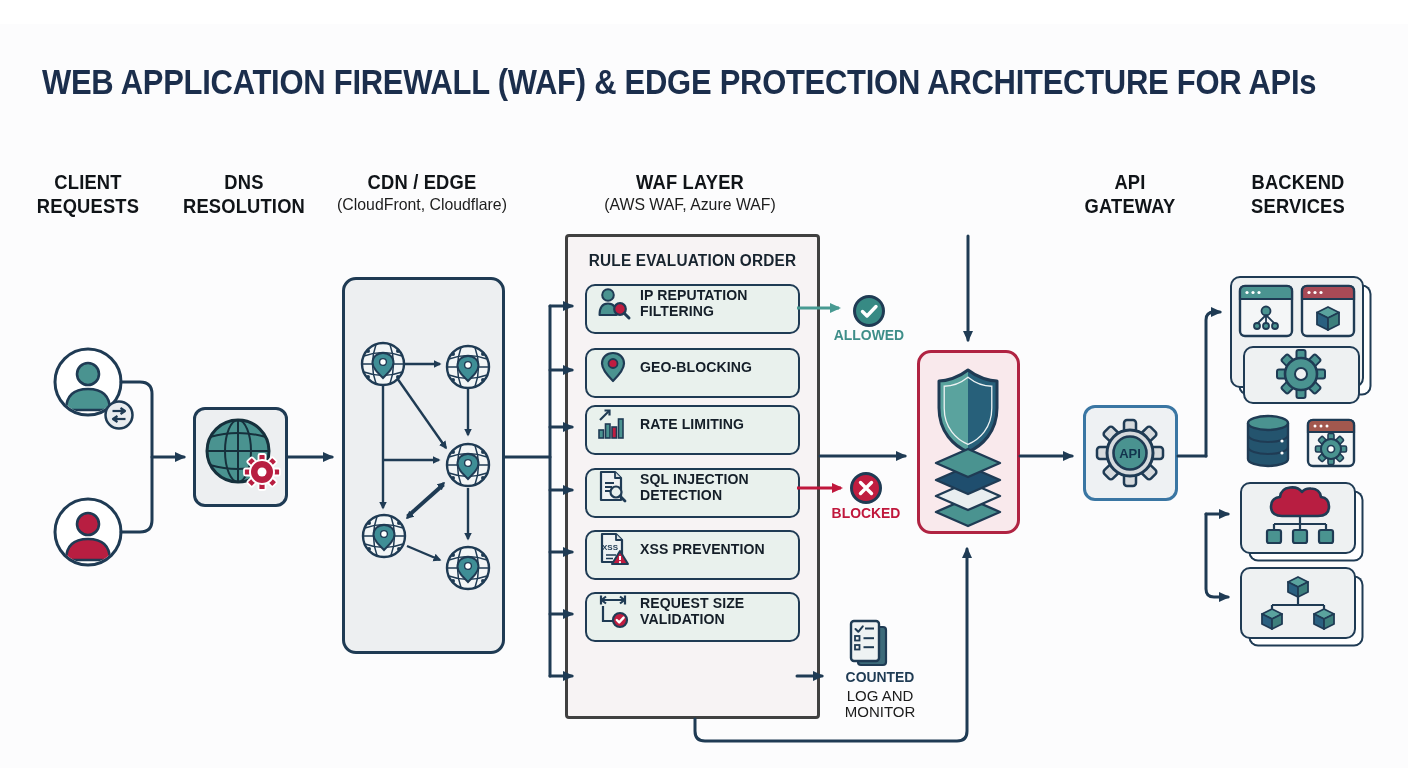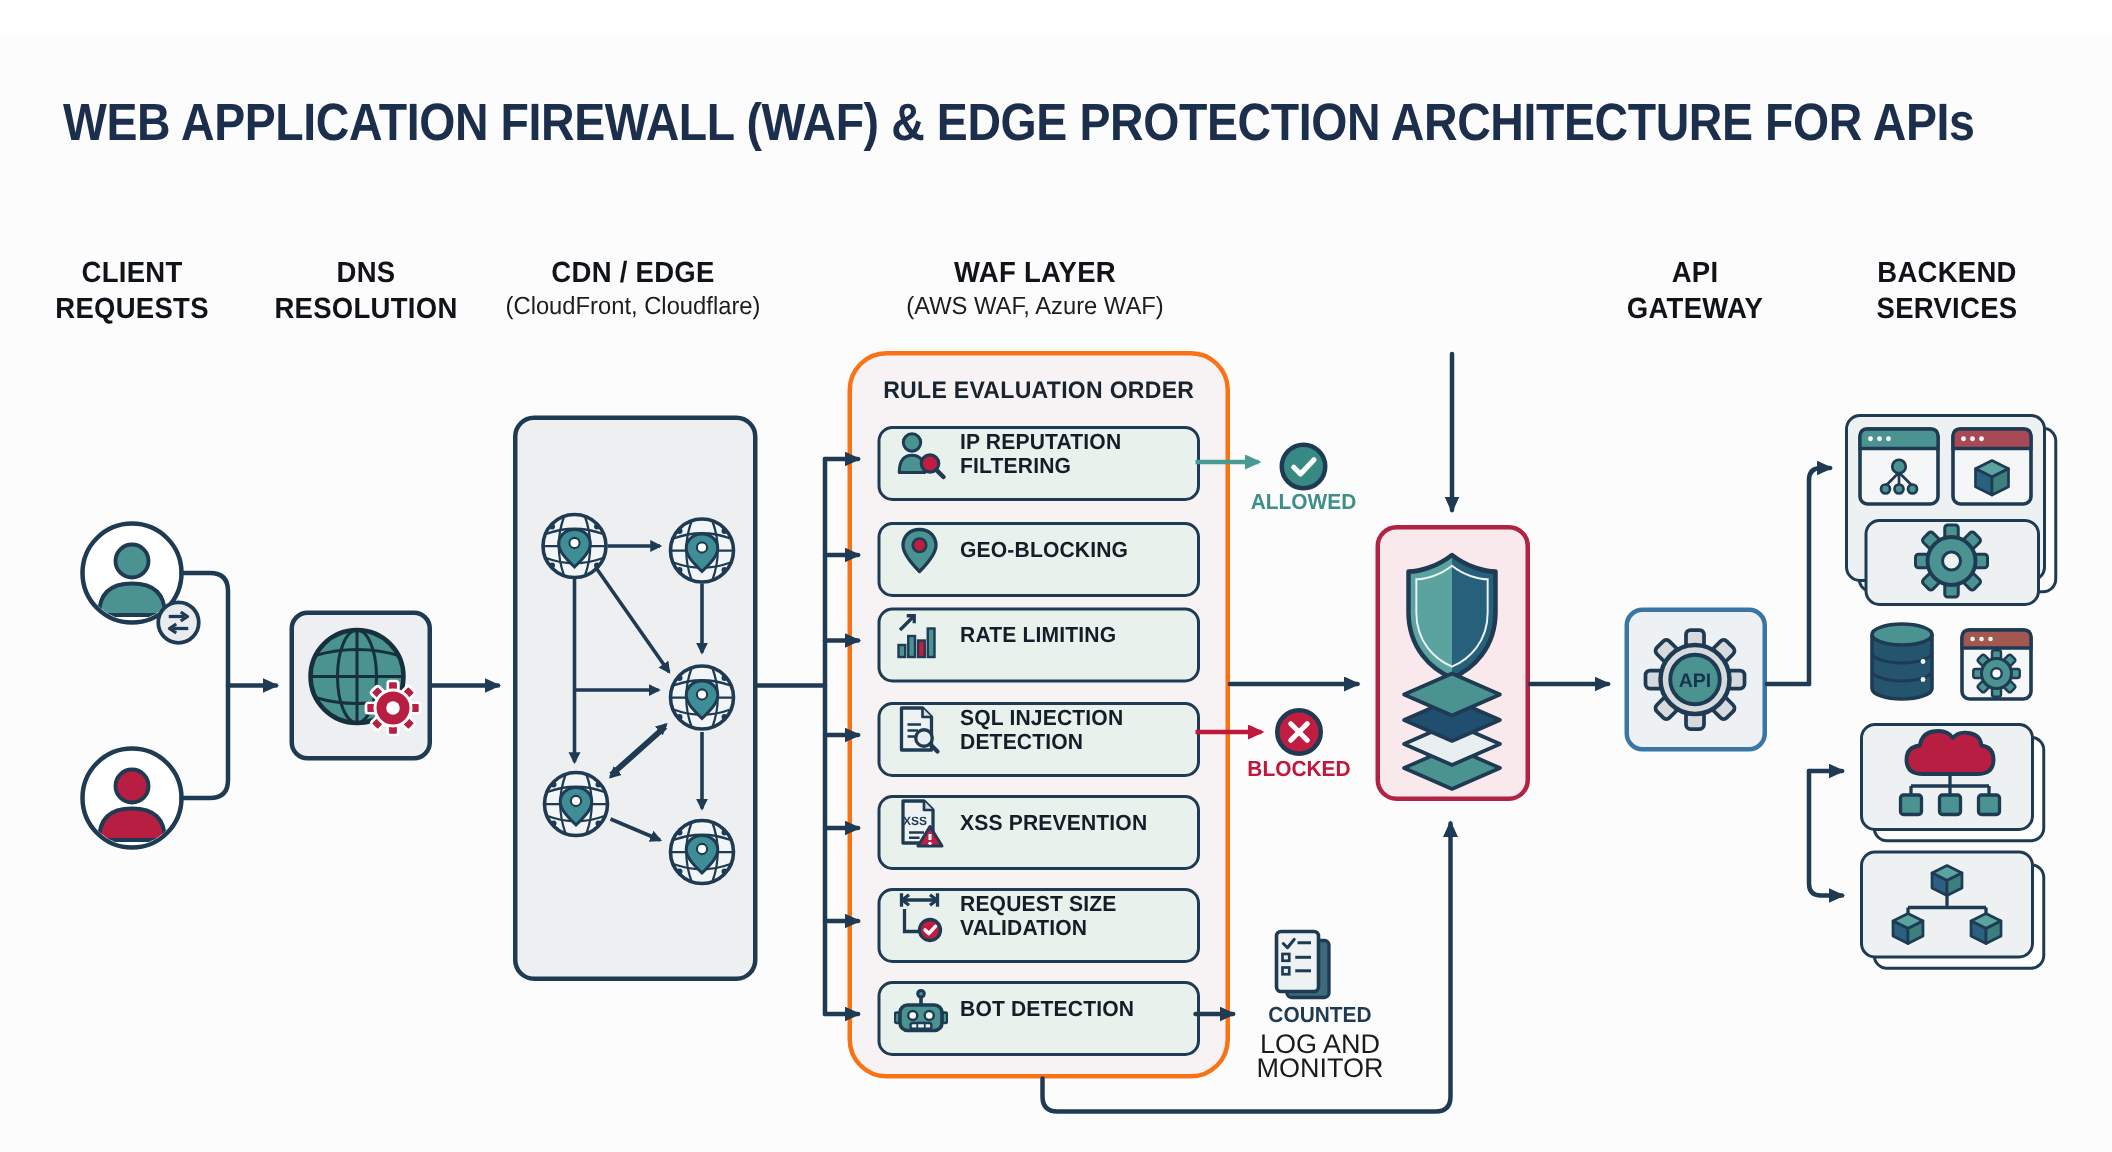--- a/index.html
+++ b/index.html
@@ -7,38 +7,38 @@
           font-family:"Liberation Sans",sans-serif;margin-top:24px;}
   .abs{position:absolute;}
   .title{position:absolute;left:42px;top:38px;font-size:35px;font-weight:800;color:#1b2e4c;
          letter-spacing:-.3px;white-space:nowrap;transform:scaleX(.885);transform-origin:left center;}
   .colh{position:absolute;top:146px;width:240px;text-align:center;}
   .colh-main{font-weight:800;font-size:19.5px;line-height:24px;color:#101418;white-space:pre-line;
              transform:scaleX(.94);letter-spacing:.2px;}
   .colh-sub{font-weight:400;font-size:16.5px;line-height:21px;color:#1d1d1d;transform:scaleX(.96);}
   .box{position:absolute;background:#edeff1;border:3px solid #1f3b54;border-radius:12px;box-sizing:border-box;}
   .waf-panel{position:absolute;left:565px;top:210px;width:255px;height:485px;background:#f7f3f4;
-             border:3px solid #f97316;border-radius:26px;box-sizing:border-box;}
+             border:3px solid #404040;border-radius:4px;box-sizing:border-box;}
   .waf-title{position:absolute;top:15px;left:0;right:0;text-align:center;font-weight:800;
              font-size:16px;color:#18242f;transform:scaleX(.96);letter-spacing:.2px;}
   .rule{position:absolute;left:17px;width:215px;height:50px;display:flex;align-items:center;gap:8px;
         background:#e9f1ed;border:2.5px solid #1f3b54;border-radius:10px;box-sizing:border-box;
         padding:0 4px 12px 9px;}
   .rule svg{flex:0 0 auto;}
   .rule-label{font-weight:800;font-size:14.5px;line-height:16px;color:#141e28;white-space:pre-line;
               transform:scaleX(.97);transform-origin:left center;letter-spacing:.1px;}
   .ddos-box{position:absolute;left:917px;top:326px;width:103px;height:184px;background:#f9e9ec;
             border:3px solid #b02342;border-radius:14px;box-sizing:border-box;}
   .api-box{position:absolute;left:1083px;top:381px;width:95px;height:96px;background:#eef1f3;
            border:3px solid #3a76a3;border-radius:12px;box-sizing:border-box;}
   .wcard{position:absolute;background:#eef1f2;border:2.5px solid #1f3b54;border-radius:10px;
          box-sizing:border-box;box-shadow:8px 8px 0 -2.5px #fff,8px 8px 0 -.5px #1f3b54;}
   .out-label{position:absolute;width:140px;text-align:center;font-weight:800;font-size:14.5px;
              transform:scaleX(.96);}
-  .out-sub{position:absolute;width:140px;text-align:center;font-weight:400;font-size:18px;
+  .out-sub{position:absolute;width:140px;text-align:center;font-weight:400;font-size:15px;
            line-height:16px;color:#1b1b1b;white-space:pre-line;}
   .wires{position:absolute;left:0;top:0;z-index:5;pointer-events:none;}
   .lay1{z-index:2;} .lay2{z-index:3;} .lay3{z-index:6;}
 </style>
 </head>
 <body>
 
 <div class="canvas">
 
   <div class="title">WEB APPLICATION FIREWALL (WAF) &amp; EDGE PROTECTION ARCHITECTURE FOR APIs</div>
@@ -242,34 +242,20 @@
         <path d="M5 2.5 V11.5 M29 2.5 V11.5 M5 7 H29" stroke="#1f3b54" stroke-width="2.2" fill="none"></path>
         <path d="M10 3.5 L5.5 7 L10 10.5 M24 3.5 L28.5 7 L24 10.5" fill="none" stroke="#1f3b54" stroke-width="2.2" stroke-linejoin="round"></path>
         <path d="M7 13 V28 H18" fill="none" stroke="#1f3b54" stroke-width="2.2"></path>
         <circle cx="24" cy="27" r="7" fill="#c01d40" stroke="#1f3b54" stroke-width="2.2"></circle>
         <path d="M20.8 27 L23.2 29.4 L27.6 24.6" fill="none" stroke="#fff" stroke-width="2.4" stroke-linecap="round" stroke-linejoin="round"></path>
       </svg>
       <div class="rule-label">REQUEST SIZE
 VALIDATION</div>
     </div>
 
-    <div class="rule" style="top:417px">
-      <svg width="36" height="36" viewBox="0 0 36 36">
-        <path d="M18 15 V9" stroke="#1f3b54" stroke-width="2.4"></path>
-        <circle cx="18" cy="7.5" r="2.2" fill="#4a9390" stroke="#1f3b54" stroke-width="2"></circle>
-        <rect x="0.5" y="20" width="3.5" height="7" rx="1.5" fill="#4a9390" stroke="#1f3b54" stroke-width="1.8"></rect>
-        <rect x="32" y="20" width="3.5" height="7" rx="1.5" fill="#4a9390" stroke="#1f3b54" stroke-width="1.8"></rect>
-        <rect x="4" y="15" width="28" height="17" rx="5" fill="#4a9390" stroke="#1f3b54" stroke-width="2.4"></rect>
-        <circle cx="12.5" cy="22" r="3" fill="#fff" stroke="#1f3b54" stroke-width="1.6"></circle>
-        <circle cx="23.5" cy="22" r="3" fill="#fff" stroke="#1f3b54" stroke-width="1.6"></circle>
-        <rect x="11" y="27" width="14" height="3.8" rx="1.6" fill="#eaf3f0" stroke="#1f3b54" stroke-width="1.6"></rect>
-        <path d="M15.5 27 V30.8 M20.5 27 V30.8" stroke="#1f3b54" stroke-width="1.2"></path>
-      </svg>
-      <div class="rule-label">BOT DETECTION</div>
-    </div>
   </div>
 
   <svg class="abs lay2" style="left:850px;top:268px" width="38" height="38" viewBox="0 0 38 38">
     <circle cx="19" cy="19" r="14.5" fill="#378a84" stroke="#1f3b54" stroke-width="3"></circle>
     <path d="M12.5 19.5 L17 24 L26 14.5" fill="none" stroke="#fff" stroke-width="3.4" stroke-linecap="round" stroke-linejoin="round"></path>
   </svg>
   <div class="out-label lay3" style="left:799px;top:303px;color:#3e8e89">ALLOWED</div>
 
   <svg class="abs lay2" style="left:847px;top:445px" width="38" height="38" viewBox="0 0 38 38">
     <circle cx="19" cy="19" r="14.5" fill="#c01d40" stroke="#1f3b54" stroke-width="3"></circle>

